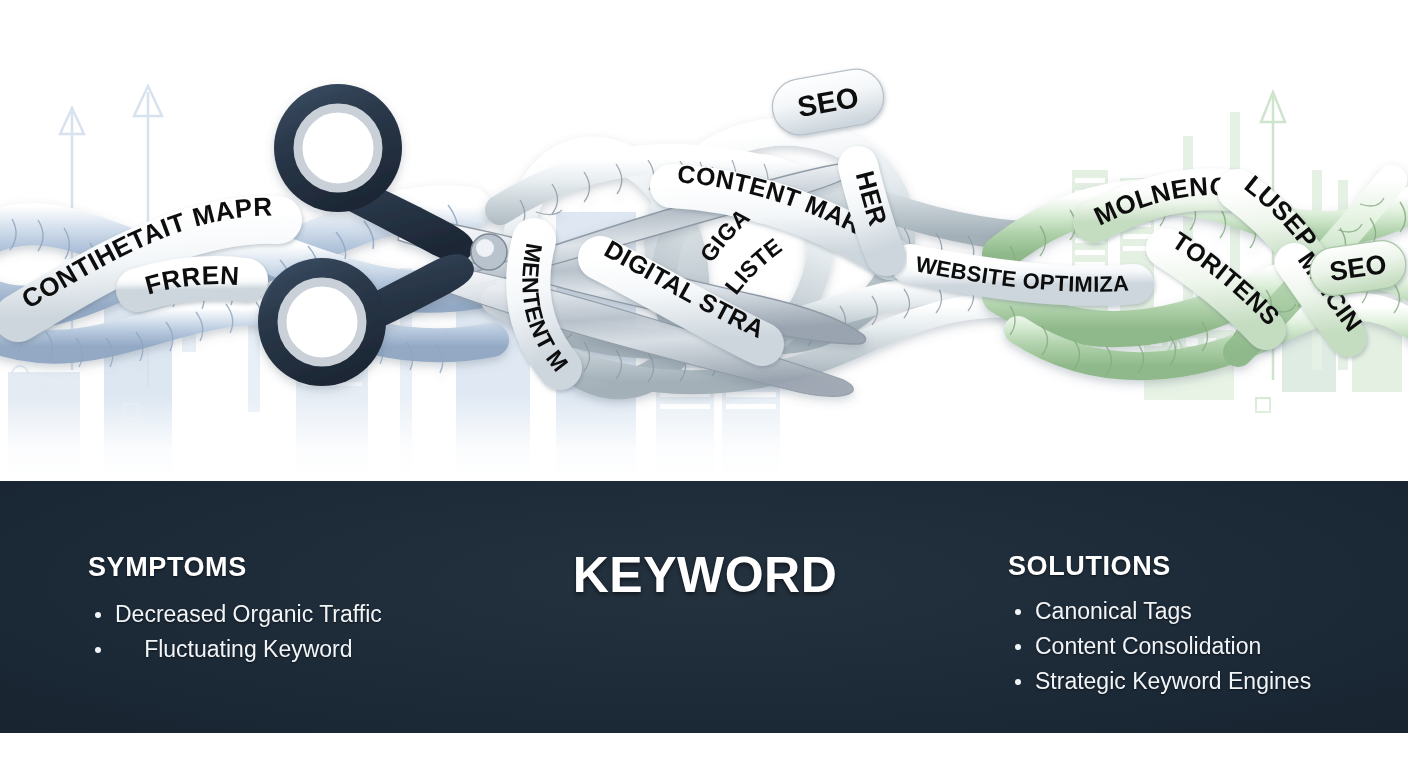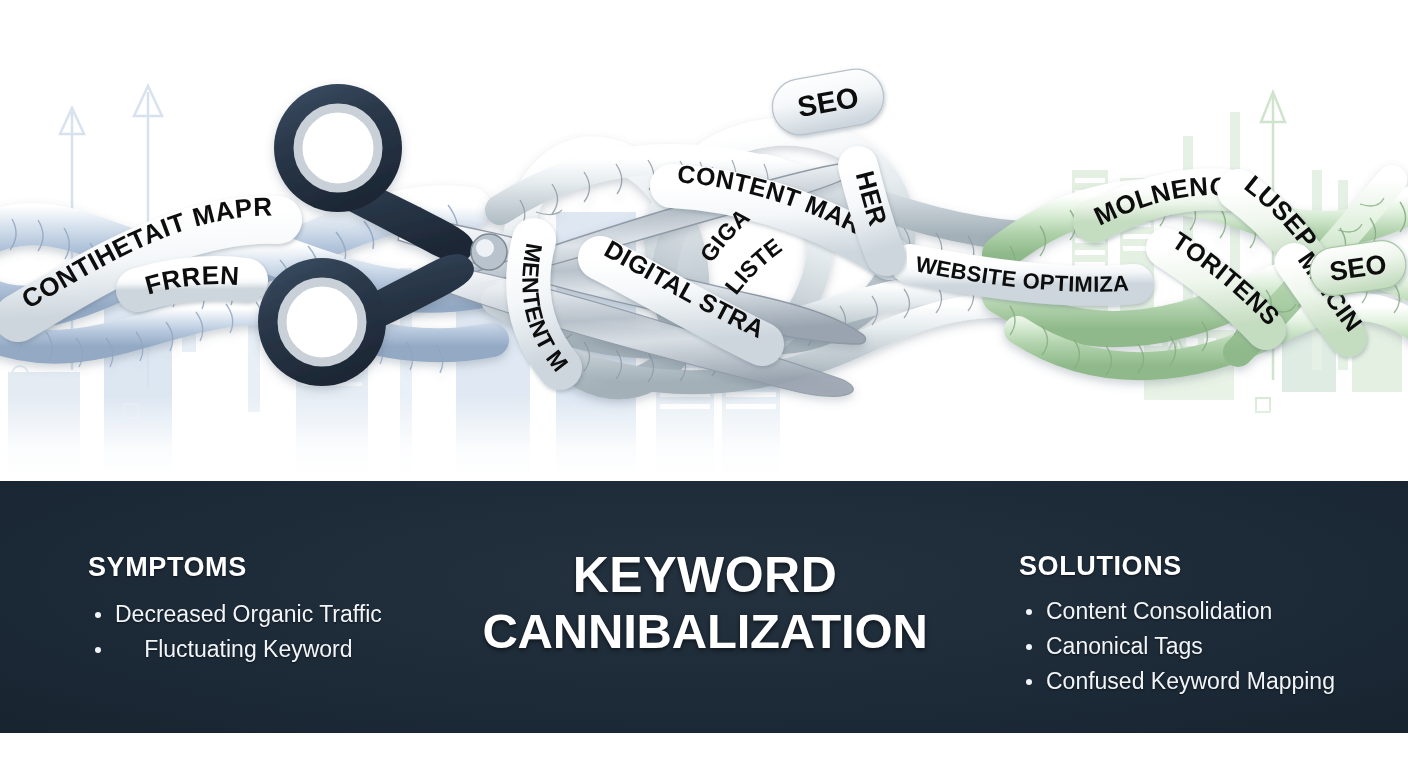--- a/index.html
+++ b/index.html
@@ -21,21 +21,21 @@
   
   #panel{
     position:absolute;left:0;top:481px;width:1408px;height:252px;
     background:#1c2a38;
     background-image:radial-gradient(ellipse at 50% 40%, #24323f 0%, #1b2836 70%, #18242f 100%);
     overflow:hidden;
   }
   .col{position:absolute;top:0;height:287px;}
   #col-symptoms{left:88px;width:360px;}
   #col-title{left:455px;width:500px;text-align:center;}
-  #col-solutions{left:1008px;width:380px;margin-left:11px;}
+  #col-solutions{left:1008px;width:380px;}
 
   .sec-head{
     color:#ffffff;font-size:27px;font-weight:bold;letter-spacing:.6px;
     margin:0;padding:0;line-height:1;
     text-shadow:0 1px 2px rgba(0,0,0,.55);
   }
   #col-symptoms .sec-head{position:absolute;top:73px;left:0;}
   #col-solutions .sec-head{position:absolute;top:72px;left:0;}
 
   ul.bullets{
@@ -542,27 +542,26 @@
       <h2 class="sec-head">SYMPTOMS</h2>
       <ul class="bullets">
         <li>Decreased Organic Traffic</li>
         <li>Fluctuating Keyword</li>
       </ul>
     </div>
 
     <div class="col" id="col-title">
       <div id="main-title">
         <span class="tl tl-1">KEYWORD</span>
-        <span class="tl tl-2">CANNIBALIZATION</span>
       </div>
     </div>
 
     <div class="col" id="col-solutions">
       <h2 class="sec-head">SOLUTIONS</h2>
       <ul class="bullets">
+        <li>Canonical Tags</li>
         <li>Content Consolidation</li>
-        <li>Canonical Tags</li>
-        <li>Confused Keyword Mapping</li>
+        <li>Strategic Keyword Engines</li>
       </ul>
     </div>
 
   </div>
 </div>
 
 </body></html>

